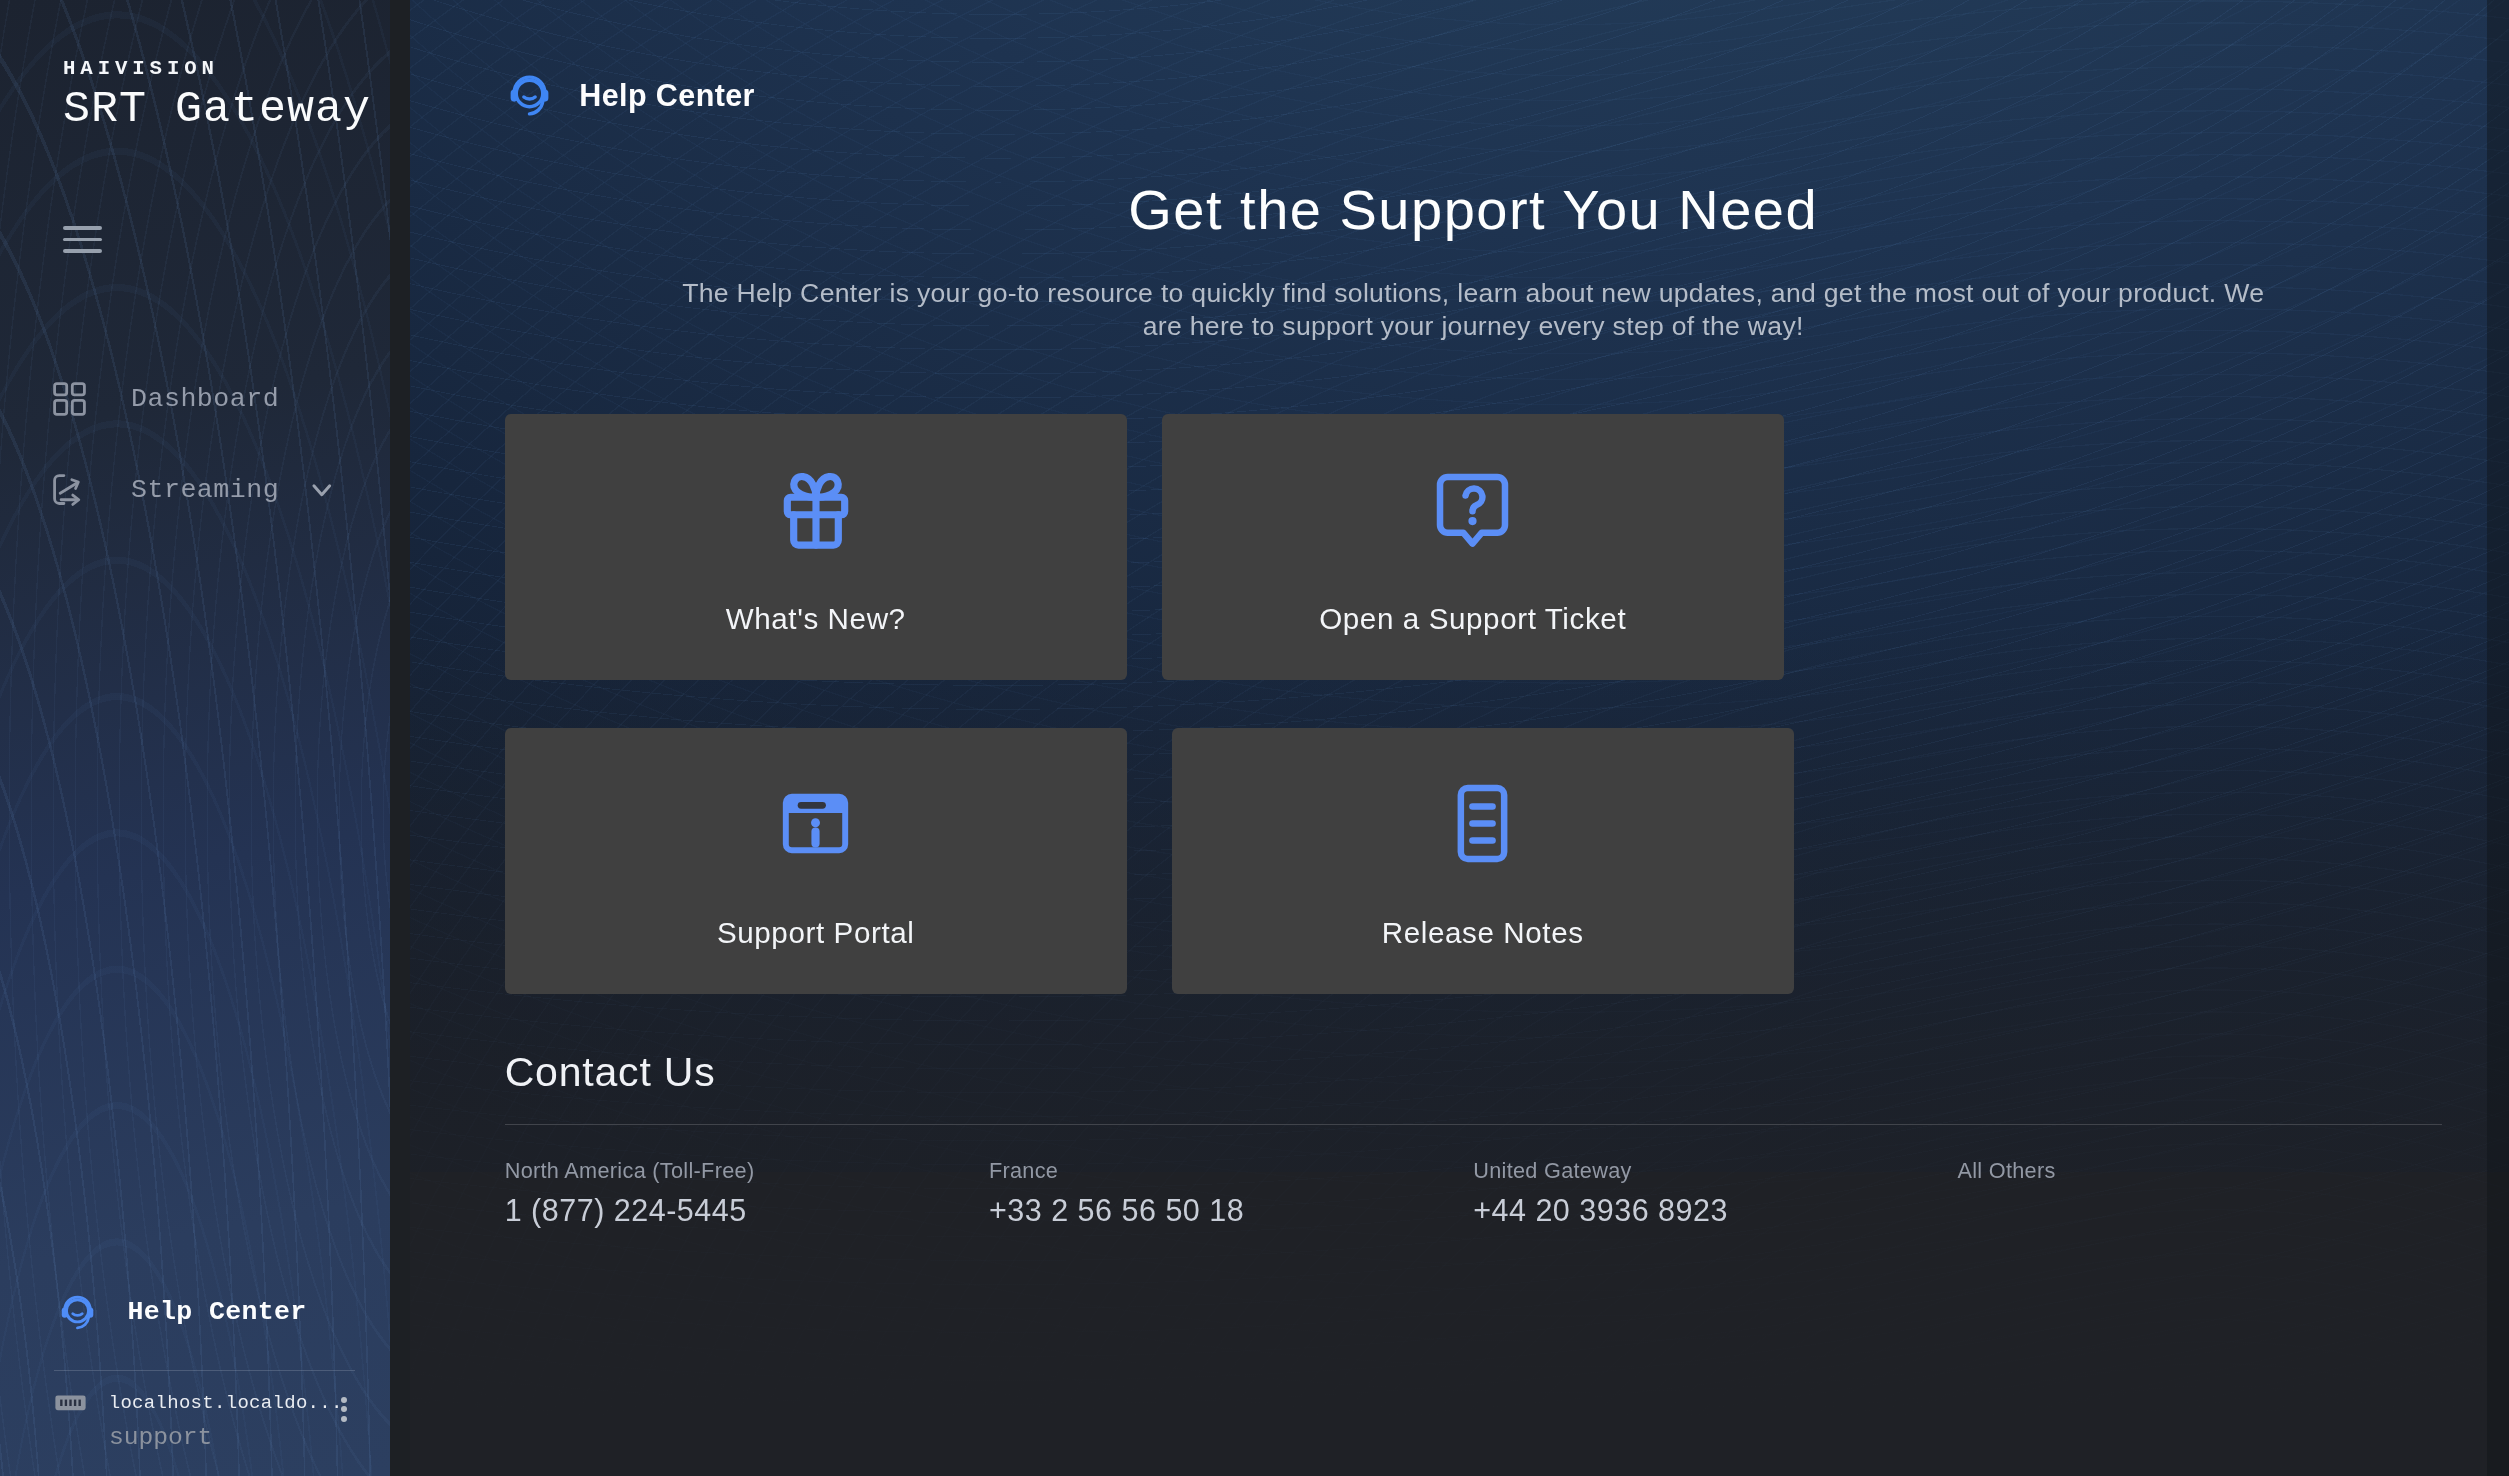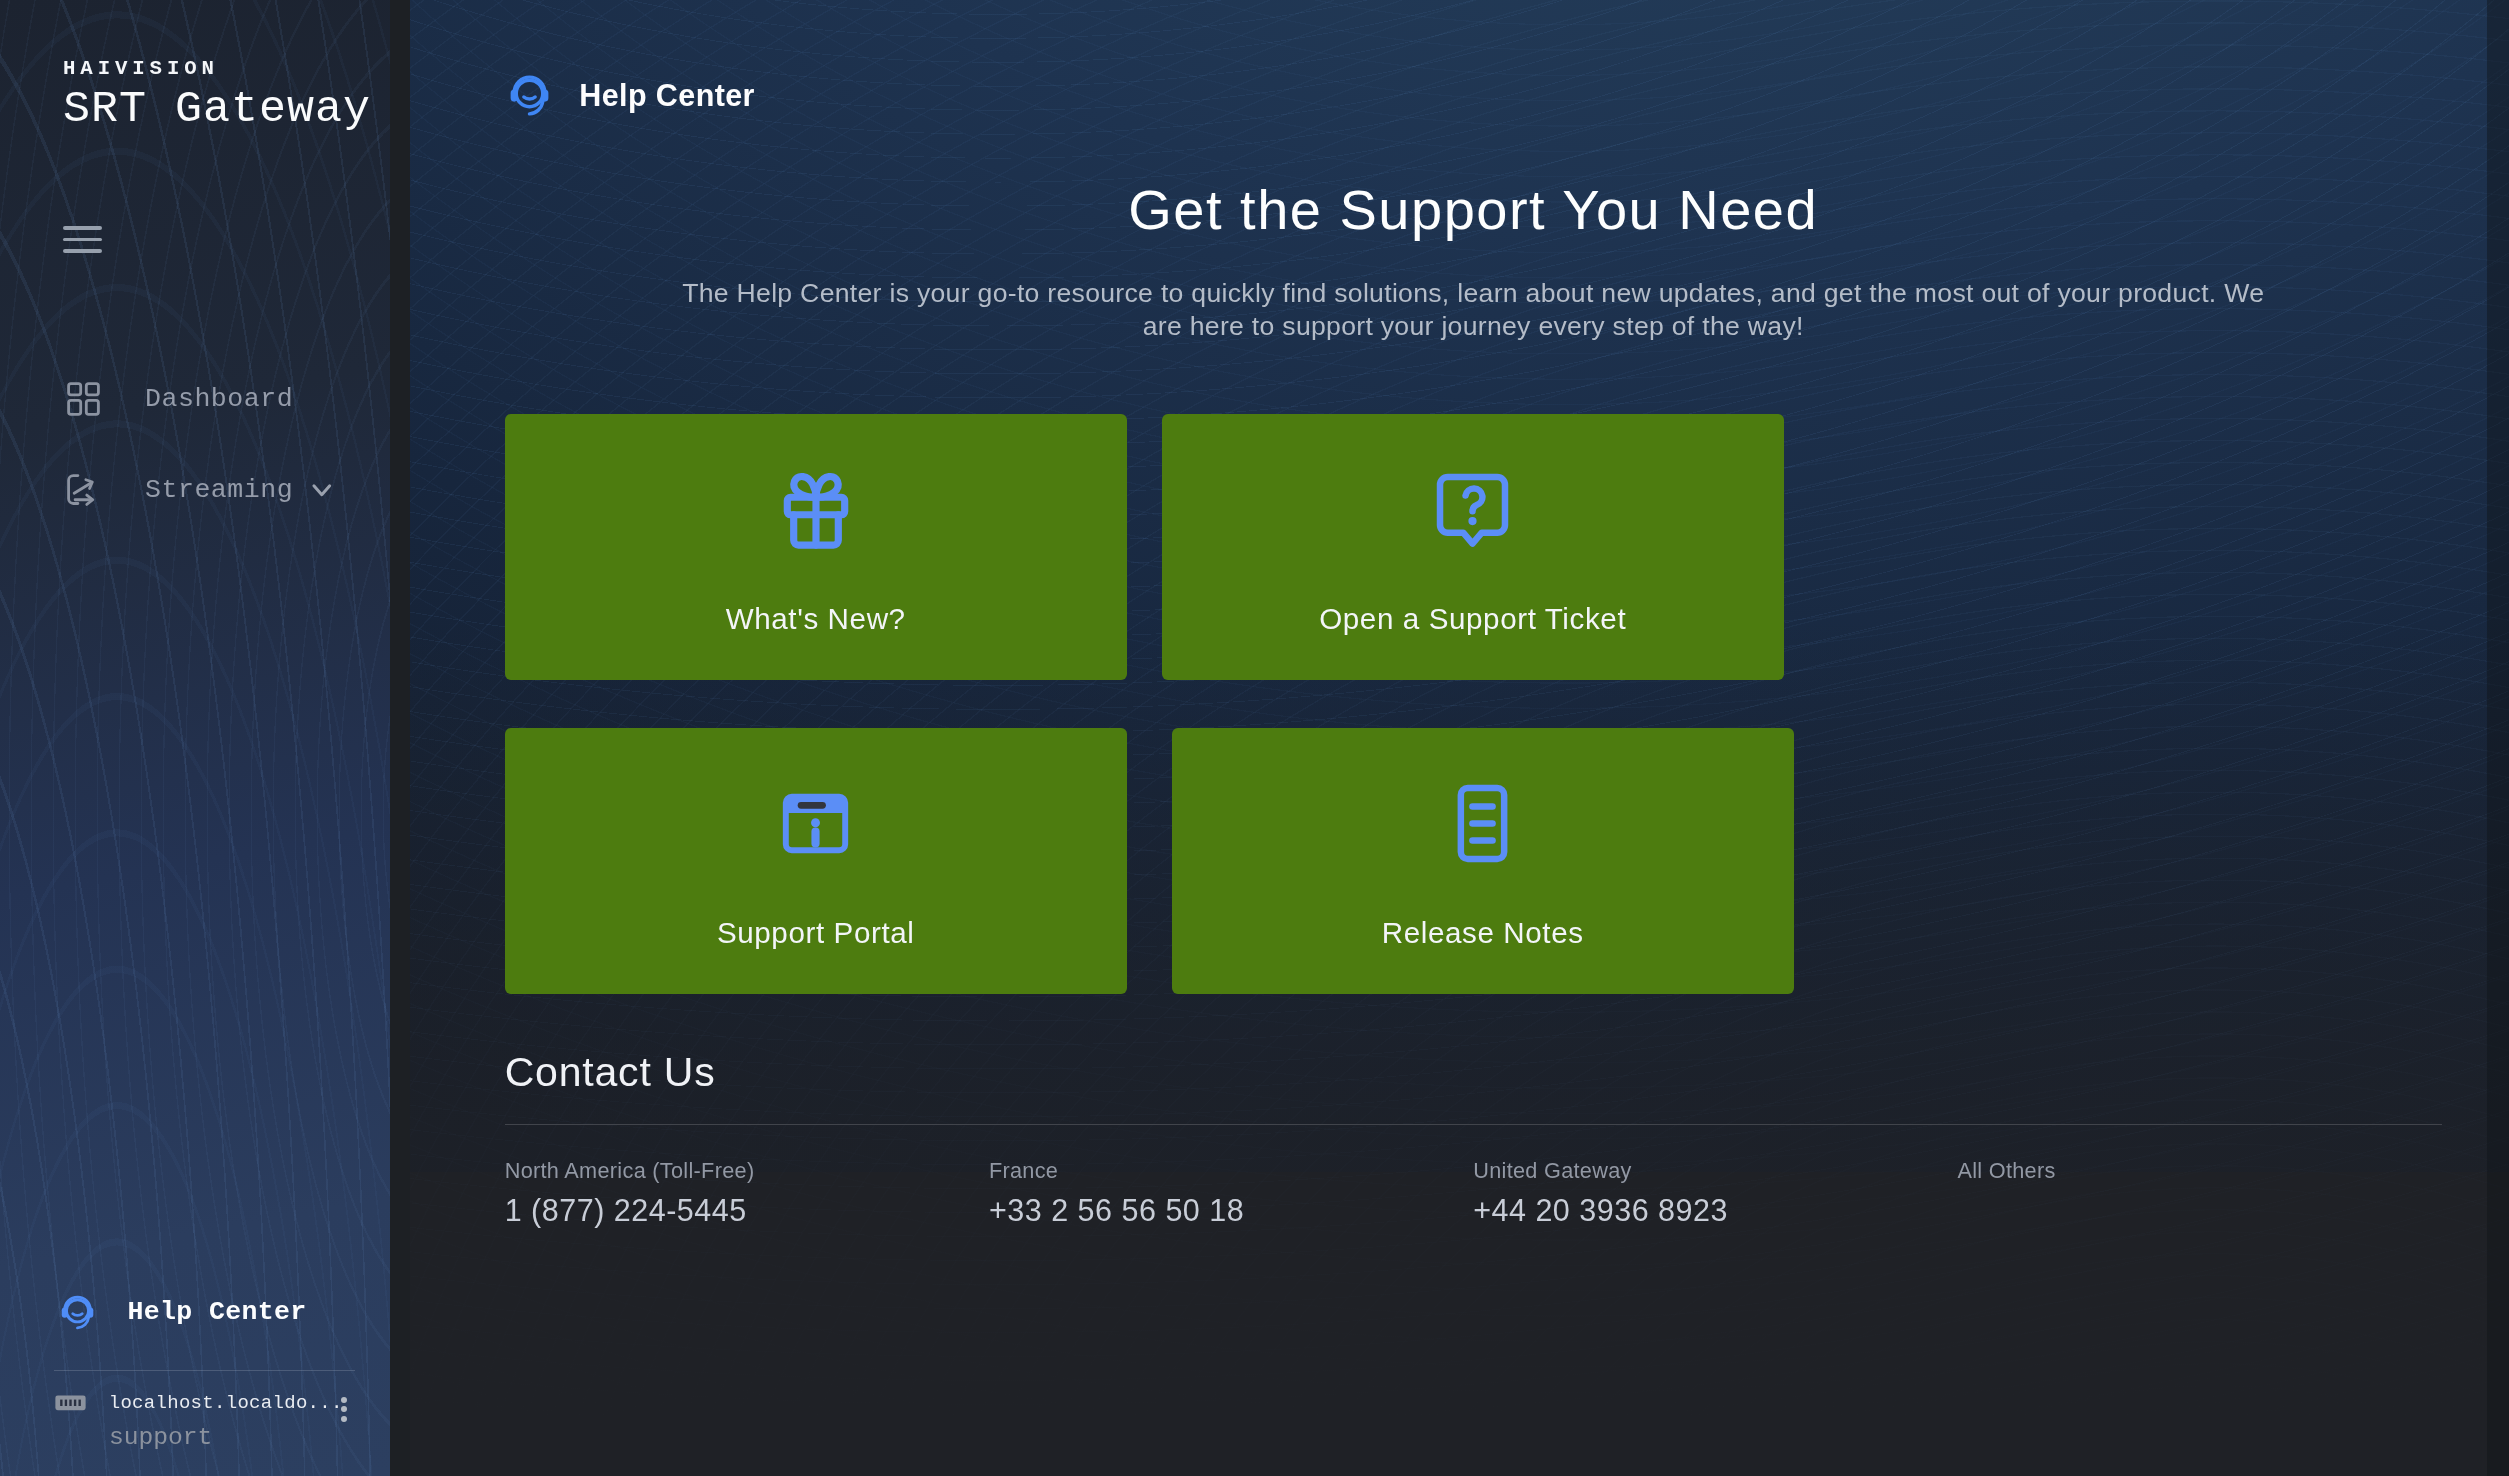--- a/index.html
+++ b/index.html
@@ -23,21 +23,21 @@
       repeating-radial-gradient(90% 120% at 30% 130%, transparent 0 25.6px, rgba(90,140,205,.05) 25.6px 27px);
   }
   .sidebar-inner { position:relative; z-index:2; height:100%;font-family:Liberation Mono, monospace; }
   .brand { padding:57px 0 0 63px; }
   .brand-name { font-size:20.7px; font-weight:700; letter-spacing:4.9px; color:#f4f6f9; }
   .brand-product { font-size:45px; font-weight:300; color:#fafbfc; letter-spacing:1px; margin-top:3.9px; }
   .hamburger { margin:83px 0 0 63px; width:41px; cursor:pointer; background:none; border:none; }
   .hamburger span { display:block; width:39px; height:3.9px; border-radius:2px; background:#97a0ad; margin:7.9px 0; }
   .nav { margin-top:87px; }
   .nav-item {
-    display:flex; align-items:center; height:91px; padding-left:63px; cursor:pointer;
+    display:flex; align-items:center; height:91px; padding-left:49px; cursor:pointer;
     color:#959caa; font-size:26.6px; letter-spacing:0.5px;
   }
   .nav-item .nicon { width:41px; height:41px; margin-right:41px; flex:0 0 41px; }
   .nav-item .chev { margin-left:auto; margin-right:53px; width:29.6px; height:29.6px; }
   .side-bottom { position:absolute; left:0; right:0; bottom:0; z-index:2; }
   .help-row { display:flex; align-items:center; padding-left:57px; height:69px; cursor:pointer; }
   .help-row .hicon { width:41px; height:41px; margin-right:29.6px; }
   .help-row .hlabel { font-size:26.6px; font-weight:700; color:#fcfdfe; letter-spacing:0.3px; }
   .side-divider { height:1px; background:rgba(160,172,190,.28); margin:23.6px 35px 0 54px; }
   .host-block { padding:19.7px 35px 25.6px 54px; position:relative; }
@@ -76,21 +76,21 @@
     letter-spacing:1.5px; color:#fdfefe; width:1937px;
   }
   .hero-sub {
     margin:35px auto 0; width:1937px; text-align:center;
     font-size:26.6px; line-height:33px; color:#b4bcc8; letter-spacing:0.3px; font-weight:300;
   }
   .cards-row { display:flex; gap:35px; width:1937px; }
   .row1 { margin-top:71px; }
   .row2 { margin-top:48px; justify-content:flex-start; gap:45px; }
   .card {
-    width:622px; height:266px; background:#4d7c0f; border-radius:5.9px; cursor:pointer;
+    width:622px; height:266px; background:#404040; border-radius:5.9px; cursor:pointer;
     display:flex; flex-direction:column; align-items:center; justify-content:center;
   }
   .card .cicon { height:102px; display:flex; align-items:center; justify-content:center; }
   .card .clabel { margin-top:41px; font-size:29.6px; color:#f3f5f8; letter-spacing:0.6px; }
   .contact { margin-top:55px; width:1937px; }
   .contact-title { font-size:41px; font-weight:300; color:#f0f2f6; letter-spacing:0.8px; }
   .contact-divider { border:none; height:1px; background:#41444b; margin-top:27.6px; }
   .contact-grid { display:flex; margin-top:33px; }
   .contact-col { width:493px; }
   .c-region { font-size:21.7px; color:#9298a4; letter-spacing:0.3px; }

